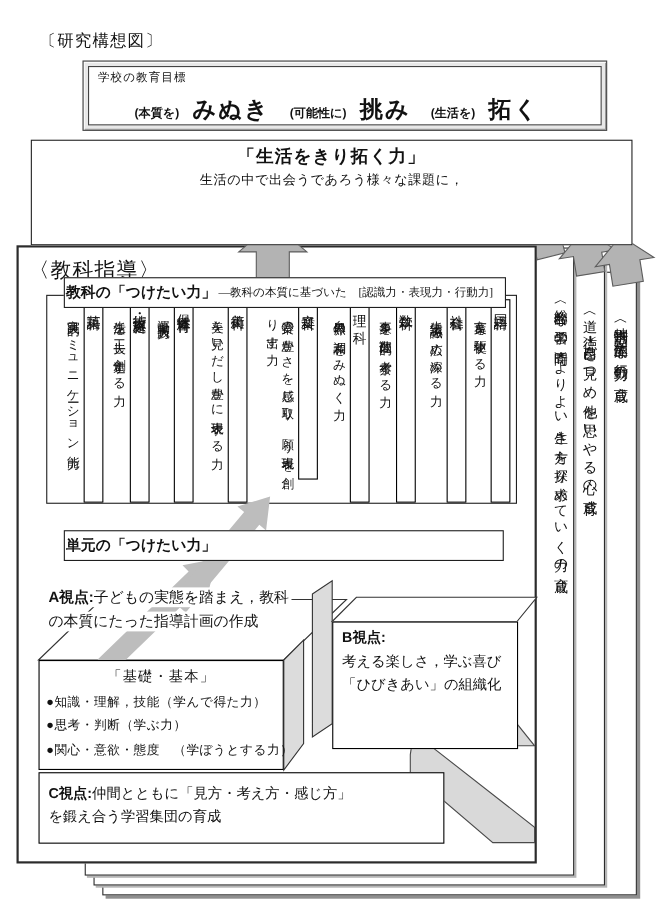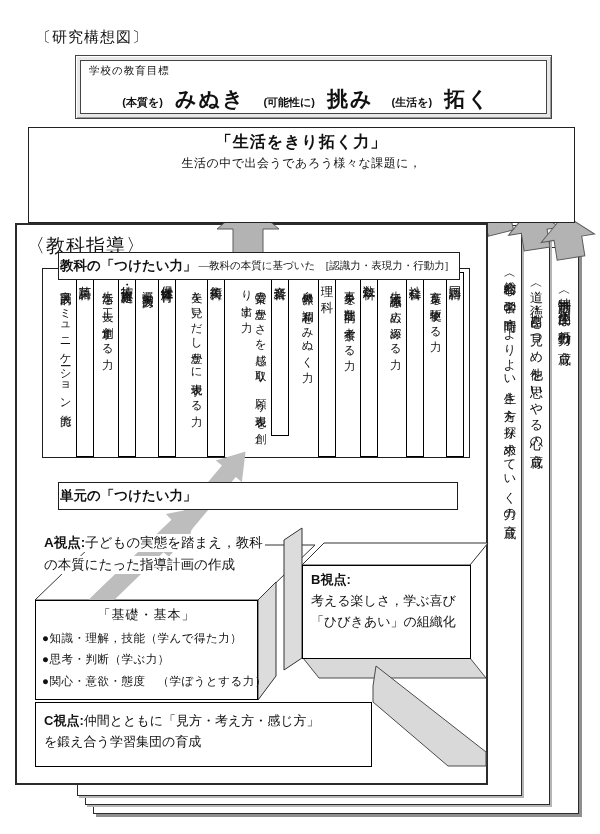--- a/index.html
+++ b/index.html
@@ -32,23 +32,23 @@
   
   .vpA-line{position:absolute;font-size:13.5px;line-height:1;white-space:nowrap;}
   .vpA-line .bg{background:#fff;padding:2px 2px;display:inline-block;}
   .blabel{font-weight:bold;}
 
   .kiso{position:absolute;left:35px;top:600px;width:223px;height:100px;background:#fff;
         border:1.3px solid #000;box-sizing:border-box;font-size:11.5px;}
   .kiso .ktitle{text-align:center;font-size:13px;margin-top:5px;letter-spacing:1px;}
   .kiso .kitem{margin:6.5px 0 0 6px;letter-spacing:0.5px;white-space:nowrap;}
 
-  .vpB{position:absolute;left:302px;top:565px;width:169px;height:94px;background:#fff;
+  .vpB{position:absolute;left:302px;top:565px;width:169px;height:116px;background:#fff;
        border:1.3px solid #000;box-sizing:border-box;padding:3px 0 0 8px;font-size:13px;line-height:1.62;}
-  .vpC{position:absolute;left:35px;top:702px;width:337px;height:65px;background:#fff;
+  .vpC{position:absolute;left:35px;top:702px;width:369px;height:65px;background:#fff;
        border:1.3px solid #000;box-sizing:border-box;padding:7px 0 0 8px;font-size:13px;line-height:1.65;}
 
   
   .pagetitle{position:absolute;left:36px;top:28px;font-size:15px;letter-spacing:1px;}
   .goalbox{position:absolute;left:40px;top:55px;width:477px;height:64px;background:#e8e8e8;
            border:1.5px solid #444;box-sizing:border-box;box-shadow:inset 1px 1px 0 #fff, inset -1px -1px 0 #9a9a9a;margin-left:35px;}
   .goalinner{position:absolute;left:4px;top:4px;right:4px;bottom:4px;background:#fff;border:1px solid #444;}
   .goalhdr{position:absolute;left:8px;top:3px;font-size:10.5px;letter-spacing:1px;}
   .goalline{position:absolute;left:0;right:0;top:24px;text-align:center;white-space:nowrap;}
   .goalline .pfx{font-size:11px;font-weight:bold;}

